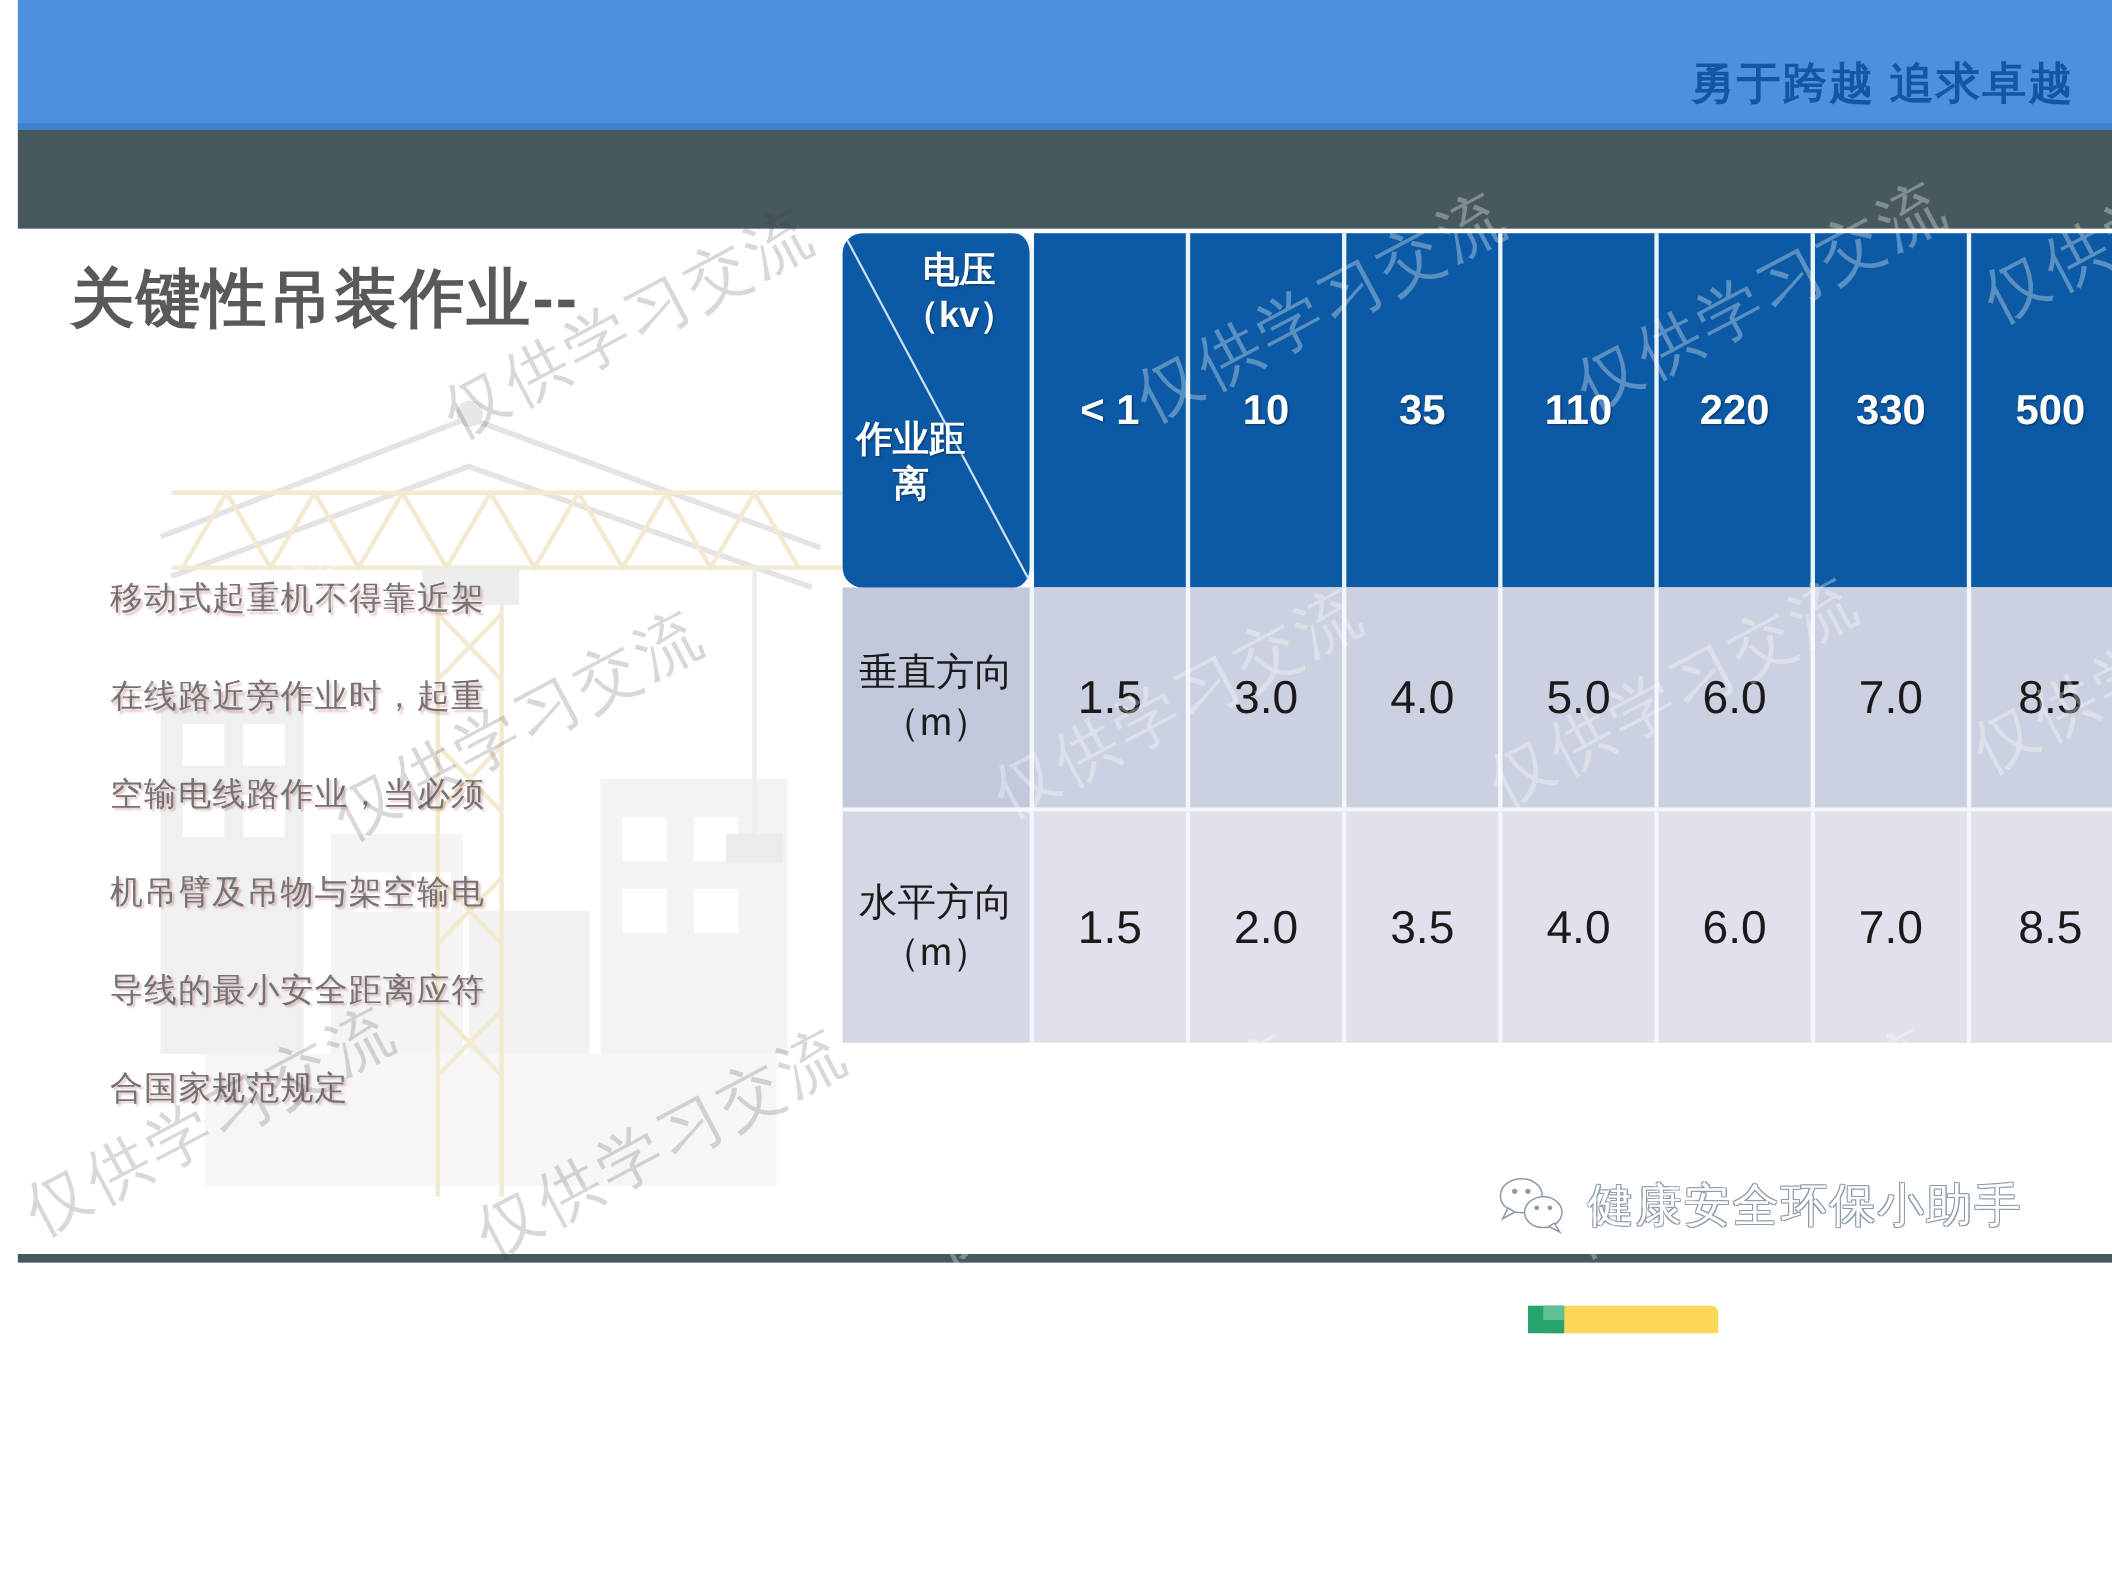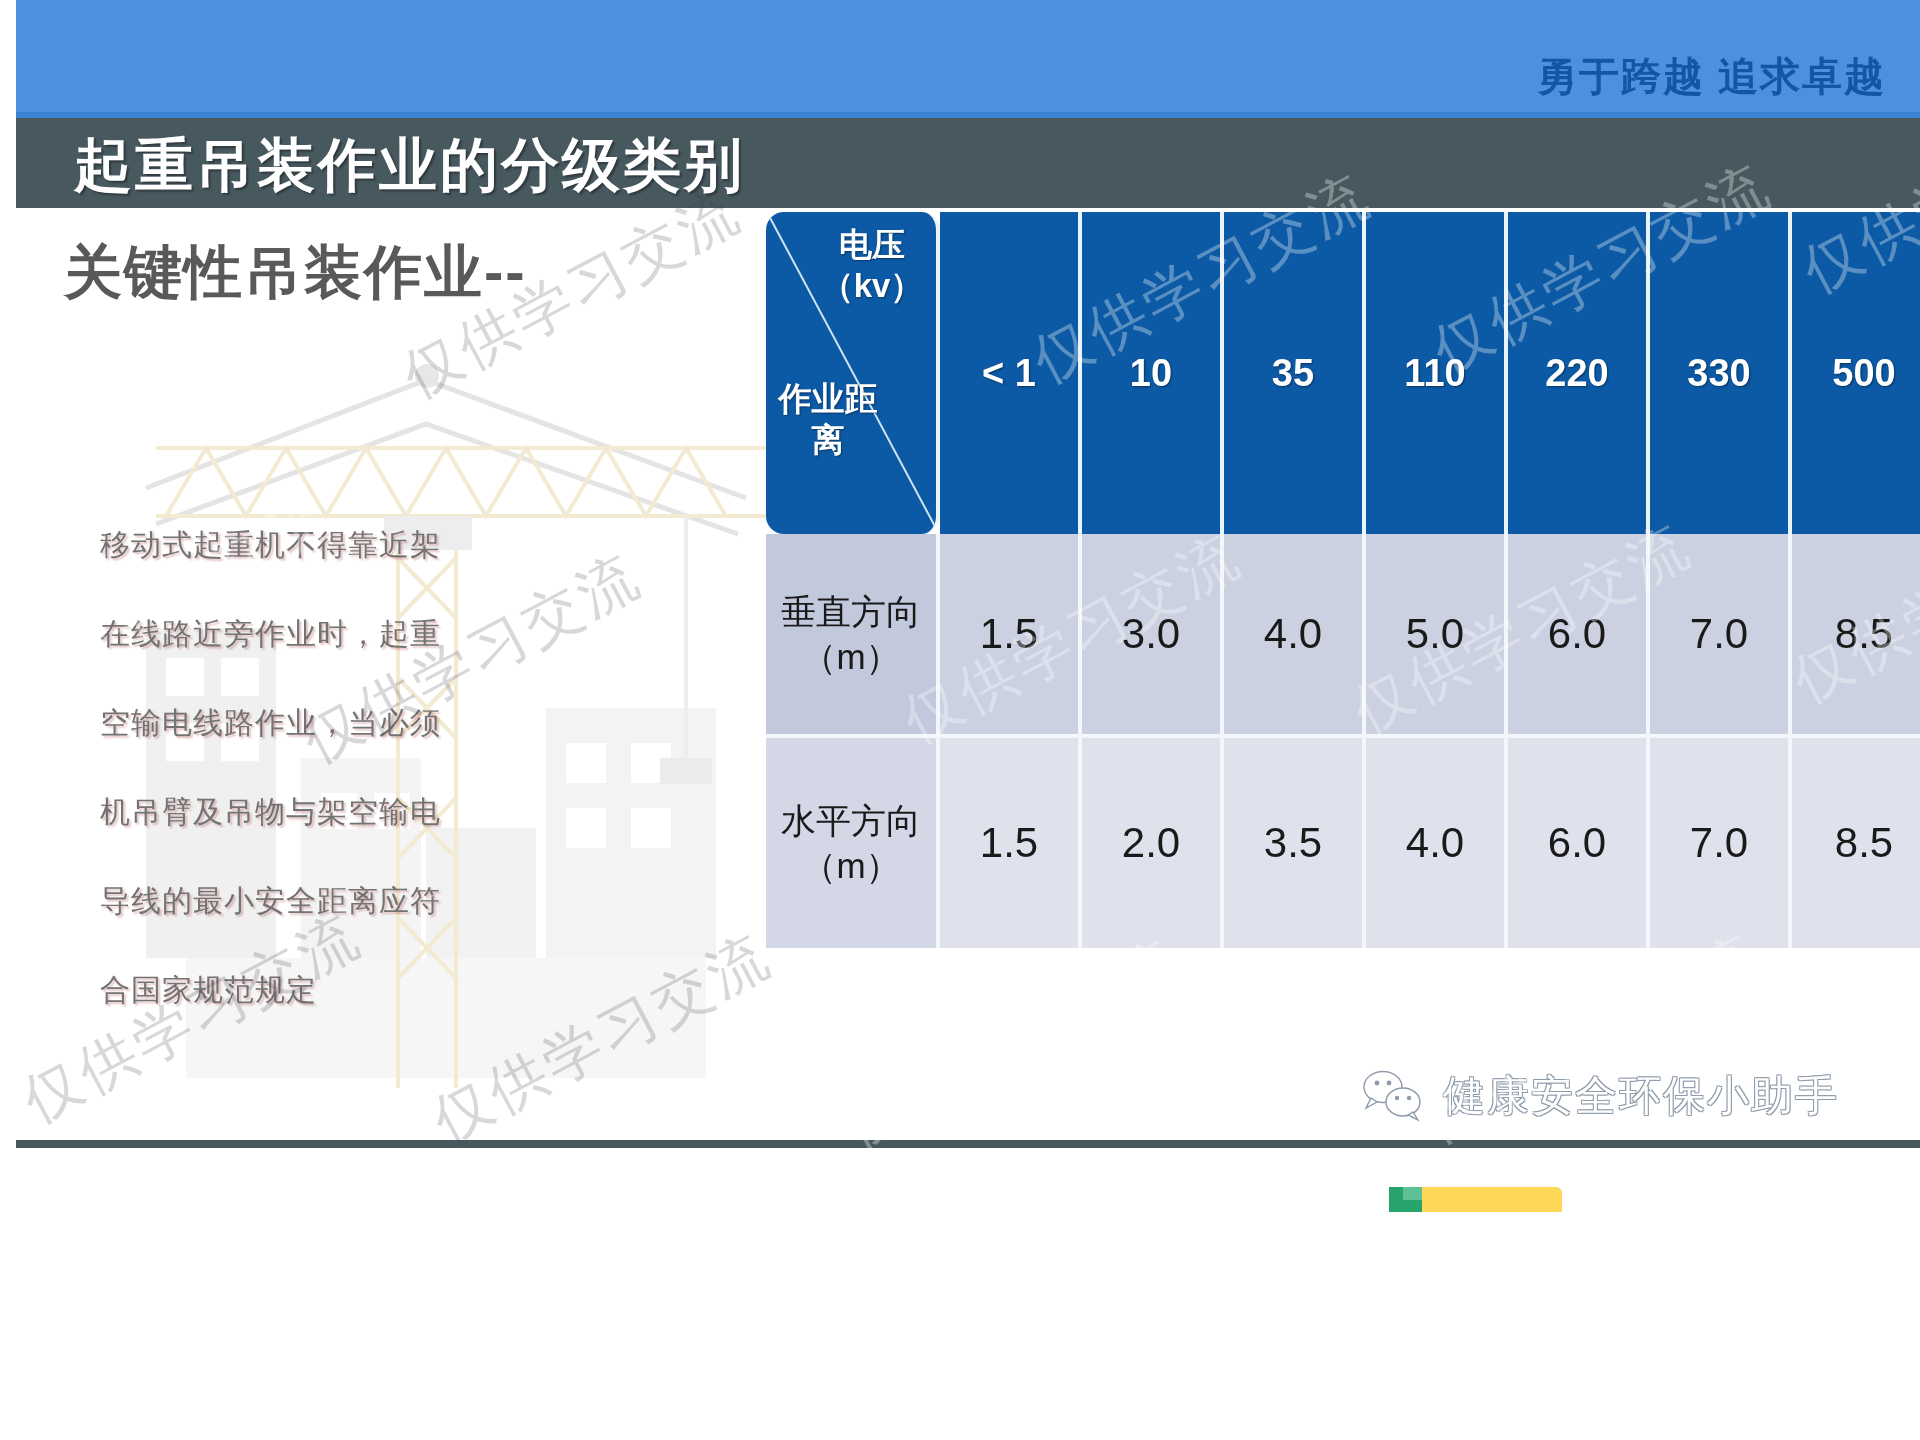--- a/index.html
+++ b/index.html
@@ -294,21 +294,20 @@
 </head>
 <body>
 
 <div id="slide">
 
   <div class="top-band"></div>
   <div class="top-band-rule"></div>
   <div class="slogan">勇于跨越  追求卓越</div>
 
   <div class="title-bar"></div>
-  <div class="title-text">起重吊装作业的分级类别</div>
 
   <div class="body-area">
 
     <svg class="crane-wm" viewBox="0 0 640 800">
 
       <rect x="20" y="300" width="130" height="330" fill="#f0f0f0"></rect>
       <rect x="175" y="430" width="120" height="200" fill="#f4f4f4"></rect>
       <rect x="300" y="500" width="110" height="130" fill="#f2f2f2"></rect>
       <rect x="420" y="380" width="170" height="250" fill="#f3f3f3"></rect>
       <rect x="60" y="630" width="520" height="120" fill="#f6f6f6"></rect>

